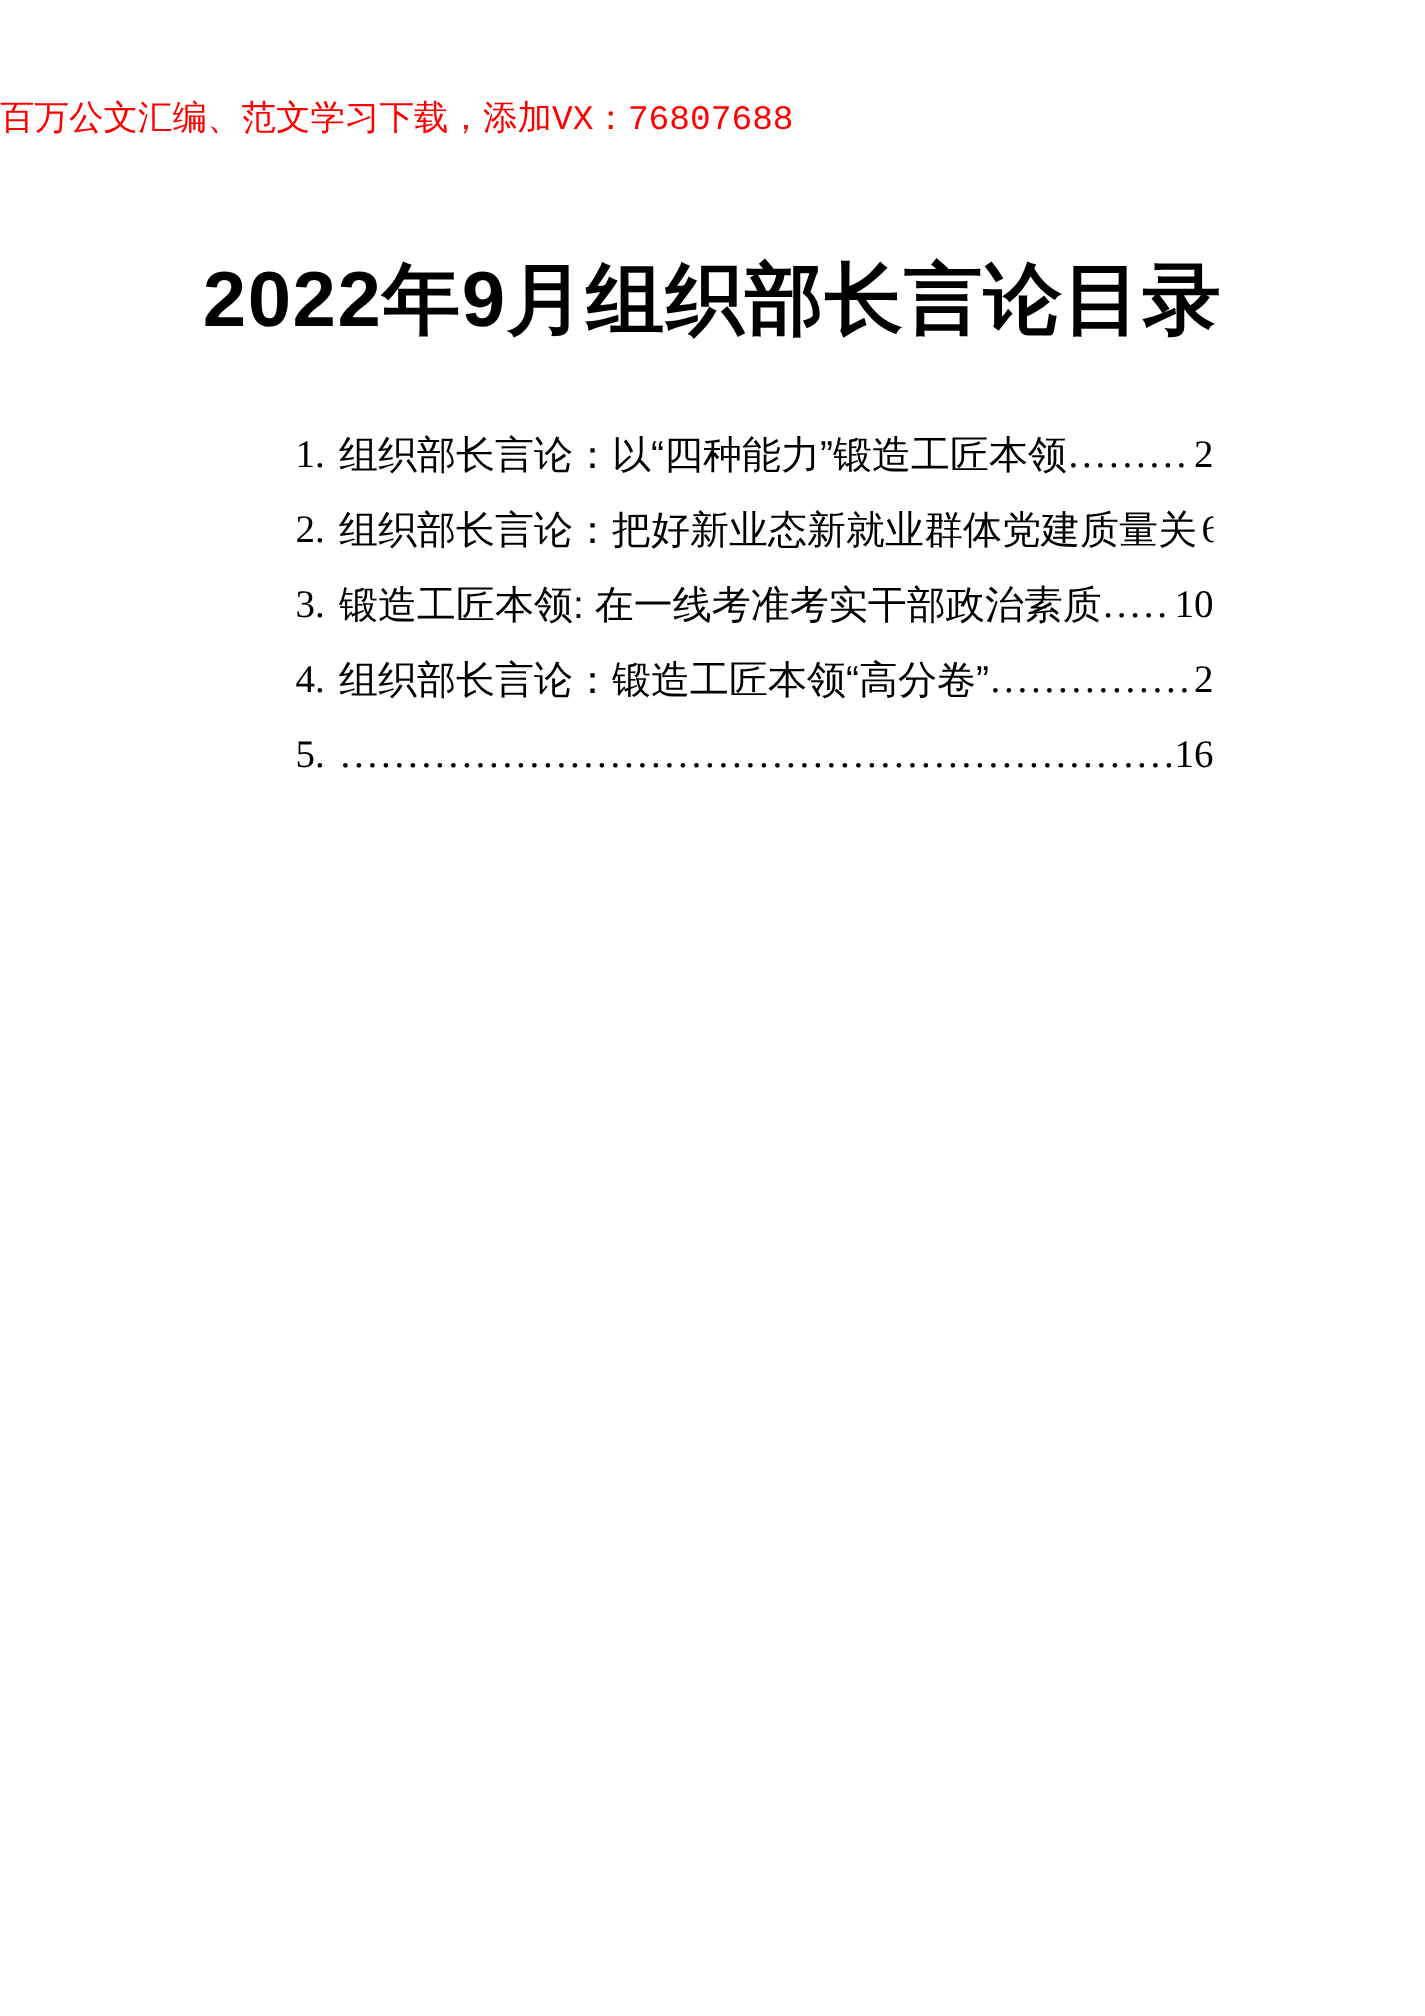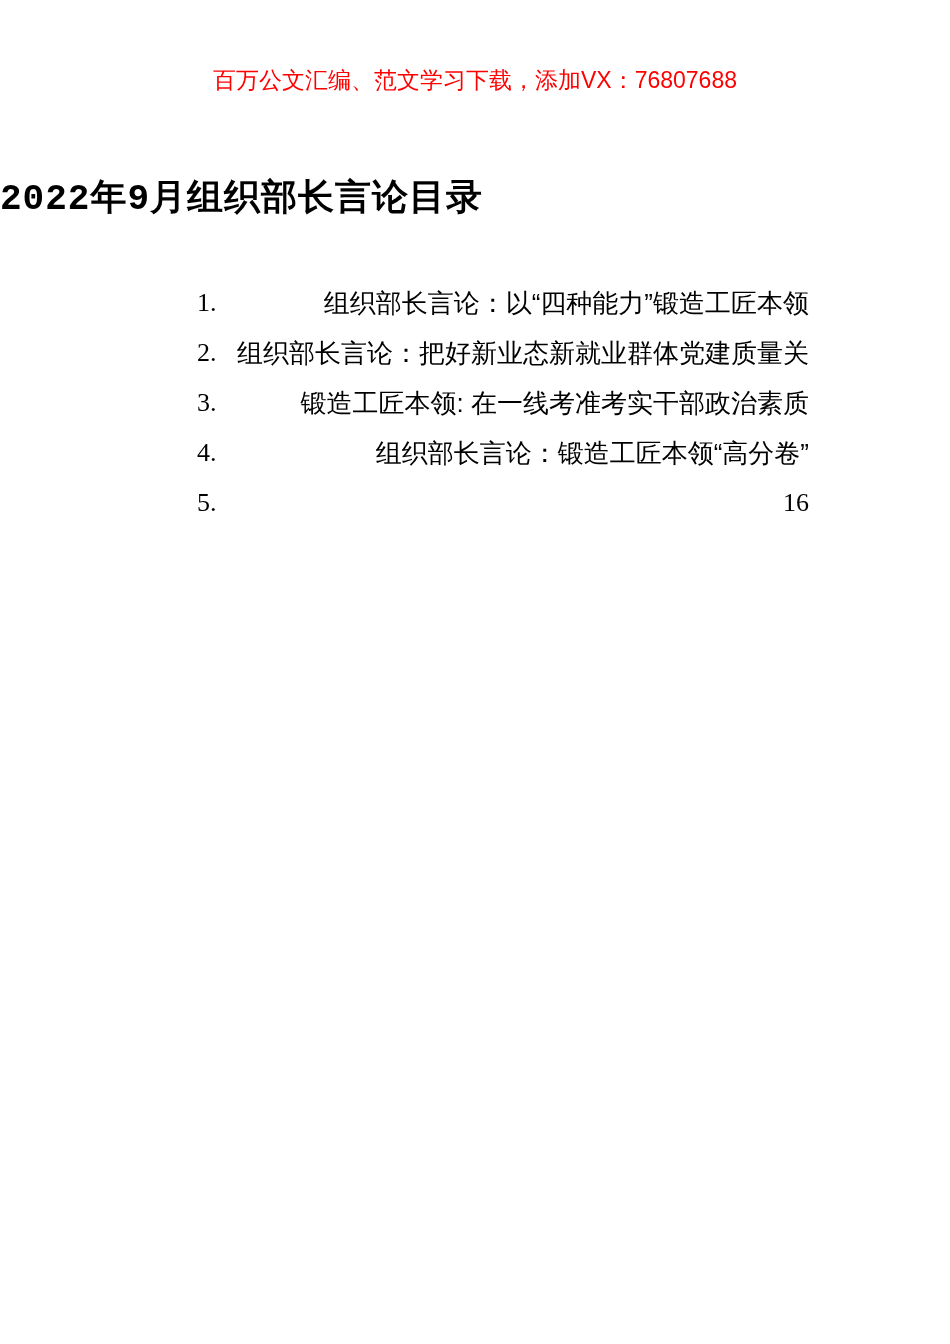--- a/index.html
+++ b/index.html
@@ -14,37 +14,38 @@
     background: #ffffff;
     overflow: hidden;
     font-family: "Liberation Sans", sans-serif;
     color: #000000;
   }
   .doc-header {
     position: absolute;
     top: 66px;
     left: 0;
     width: 100%;
-    text-align: center;
+    text-align: left;
     font-size: 23px;
     line-height: 28px;
-    font-family: Liberation Sans, sans-serif;
+    font-family: Liberation Mono, monospace;
     color: #ff0000;
   }
   .doc-title {
     position: absolute;
     top: 176px;
     left: 0;
     width: 100%;
     margin: 0;
-    font-size: 36px;
+    text-align: center;
+    font-size: 52px;
     line-height: 48px;
     font-weight: bold;
     letter-spacing: 1px;
-    font-family: Liberation Mono, monospace;
+    font-family: Liberation Sans, sans-serif;
     color: #000000;
   }
   .toc {
     position: absolute;
     top: 278px;
     left: 197px;
     width: 612px;
   }
   .toc-item {
     display: flex;
@@ -55,26 +56,25 @@
     font-family: "Liberation Serif", serif;
     font-size: 26px;
     line-height: 50px;
   }
   .item-body {
     flex: 1;
     min-width: 0;
   }
   .toc-row {
     display: flex;
-    align-items: flex-end;
+    align-items: flex-start;
     height: 50px;
     line-height: 50px;
     white-space: nowrap;
     overflow: hidden;
-    flex-direction: column;
   }
   .toc-text {
     flex: none;
     font-size: 26px;
     font-family: "Liberation Sans", sans-serif;
   }
   .toc-leader {
     flex: 1 1 auto;
     min-width: 0;
     overflow: hidden;

